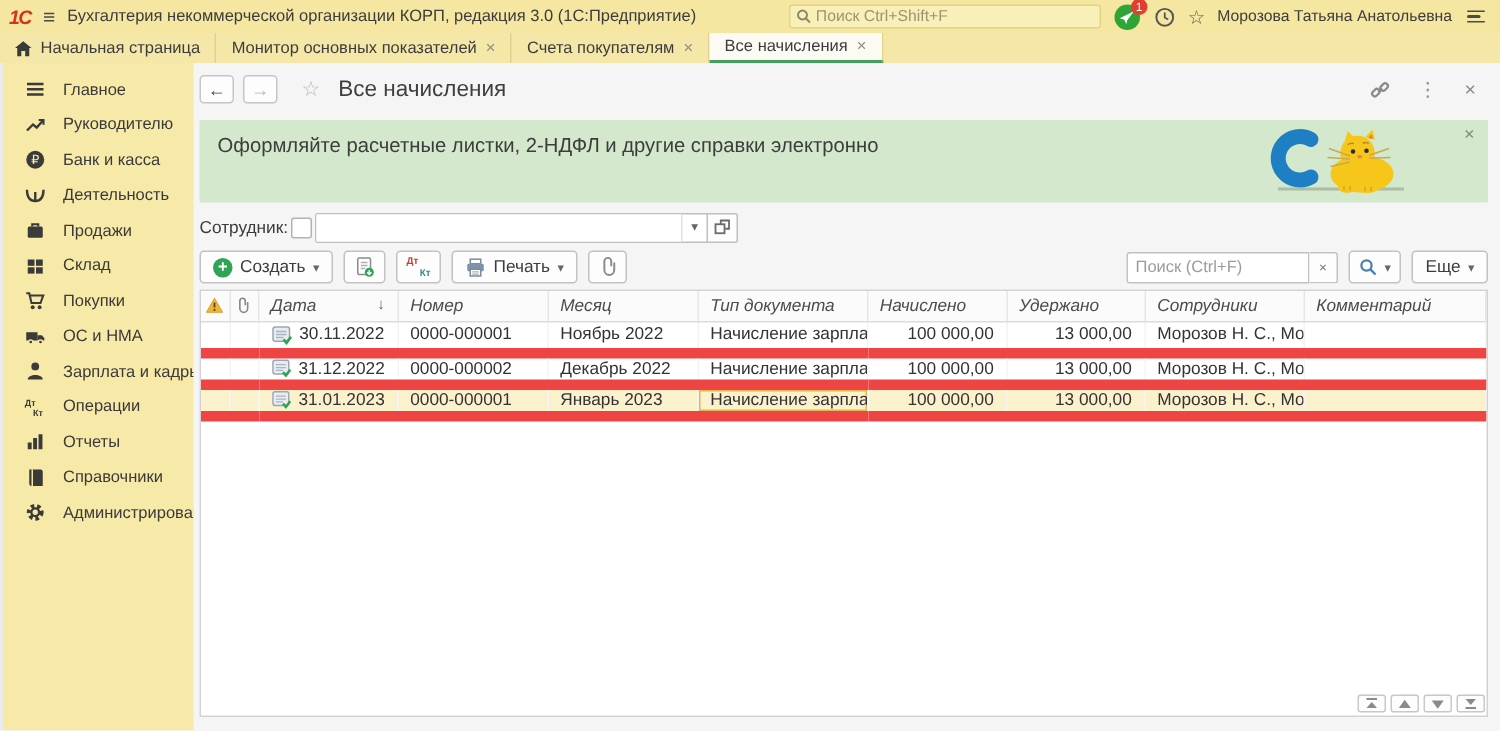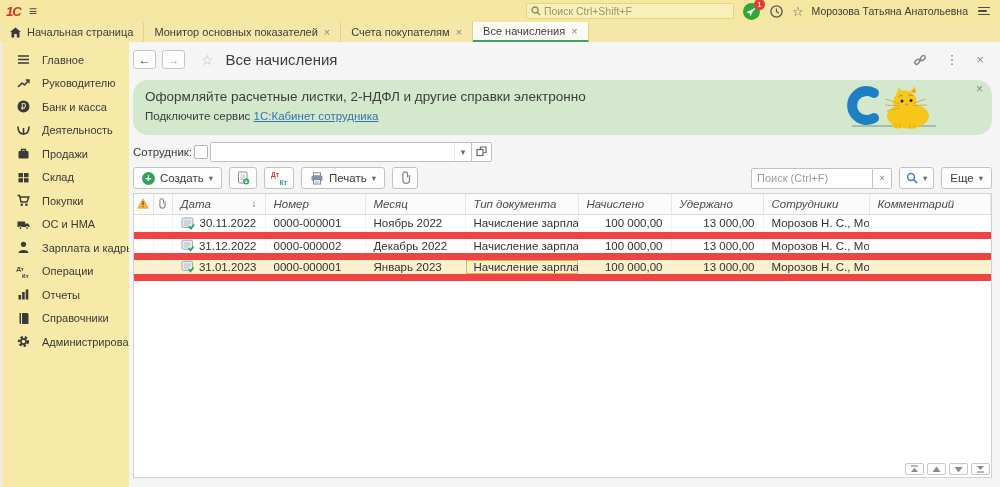--- a/index.html
+++ b/index.html
@@ -40,21 +40,21 @@
 
   .fnbar { height:35px; display:flex; align-items:center; padding:0 10px 0 4px; gap:6px; }
   .navbtn { width:23px; height:19px; background:#fdfdfd; border:1px solid #c6c6c6; border-radius:3px; display:flex; align-items:center; justify-content:center; font-size:12px; color:#444; cursor:pointer; }
   .navbtn.disabled { color:#b5b5b5; cursor:default; }
   .fn-star { color:#b9b9b9; font-size:14px; margin-left:10px; cursor:pointer; }
   .page-title { font-size:15px; color:#3f3f3f; margin-left:6px; }
   .fn-spacer { flex:1; }
   .fn-ico { color:#8a8a8a; font-size:13px; cursor:pointer; padding:0 6px; }
 
   
-  .banner { margin:3px 8px 0 4px; height:55px; background:#d3e8cc; border-radius:15px; position:relative; padding:9px 0 0 12px; }
+  .banner { margin:3px 8px 0 4px; height:55px; background:#d3e8cc; border-radius:1px; position:relative; padding:9px 0 0 12px; }
   .banner-title { font-size:13.5px; color:#3d3d3d; }
   .banner-sub { font-size:11.5px; color:#3d3d3d; margin-top:6px; }
   .banner-sub a { color:#3474ae; text-decoration:underline; cursor:pointer; }
   .banner-cat { position:absolute; right:50px; top:4px; }
   .banner-close { position:absolute; right:9px; top:3px; color:#7e8e79; font-size:12px; cursor:pointer; line-height:1; }
 
   
   .filter-row { display:flex; align-items:center; margin:6px 8px 0 4px; height:21px; gap:2px; }
   .filter-lbl { font-size:11.5px; color:#3c3c3c; }
   .chk { width:14px; height:14px; background:#fff; border:1px solid #b3b3b3; border-radius:2px; cursor:pointer; }
@@ -96,20 +96,21 @@
   .gridnav .gbtn { width:19px; height:12px; background:#fdfdfd; border:1px solid #c8c8c8; border-radius:2px; display:flex; align-items:center; justify-content:center; cursor:pointer; }
 
   svg { display:block; }
 </style>
 </head>
 <body>
 
 <div class="topbar">
   <span class="logo-1c">1С</span>
   <span class="burger">≡</span>
+  <span class="app-title">Бухгалтерия некоммерческой организации КОРП, редакция 3.0  (1С:Предприятие)</span>
   <span class="tb-spacer"></span>
   <div class="tb-search">
     <svg width="10" height="10" viewBox="0 0 10 10">
         <circle cx="4" cy="4" r="3" fill="none" stroke="#8b8568" stroke-width="1.3"></circle>
         <path d="M6.3 6.3 L9 9" stroke="#8b8568" stroke-width="1.3"></path>
       </svg>
     <input placeholder="Поиск Ctrl+Shift+F" style="">
   </div>
   <div class="notif">
     <svg width="19" height="19" viewBox="0 0 19 19">
@@ -293,21 +294,20 @@
             <rect x="7" y="3.2" width="5.5" height="3.6" rx="1.8" transform="rotate(-45 9.8 5)"></rect>
           </g>
         </svg>
       </span>
     <span class="fn-ico">⋮</span>
     <span class="fn-ico">×</span>
   </div>
 
   <div class="banner">
     <div class="banner-title">Оформляйте расчетные листки, 2-НДФЛ и другие справки электронно</div>
-    <div class="banner-sub"><span>Подключите сервис </span><a>1С:Кабинет сотрудника</a></div>
     <span class="banner-cat">
       <svg width="96" height="48" viewBox="0 0 96 48">
         <path d="M6 42 H90" stroke="#8fa18c" stroke-width="2" opacity="0.6"></path>
         <path d="M28 9 a14.5 14.5 0 1 0 0 25" stroke="#1f7fc4" stroke-width="10" fill="none" stroke-linecap="round"></path>
         <ellipse cx="62" cy="32" rx="21" ry="12.5" fill="#f6c61b"></ellipse>
         <circle cx="59" cy="18" r="11.5" fill="#f6c61b"></circle>
         <path d="M50.5 10 L52.5 3.5 L57 8 Z" fill="#f6c61b"></path>
           <path d="M64 7.5 L69 2.5 L70.5 9 Z" fill="#f6c61b"></path>
         <path d="M66 8 L68.5 5.3 L69.3 8.6 Z" fill="#e8842c"></path>
         <circle cx="56" cy="17" r="1.5" fill="#2a2a2a"></circle>

